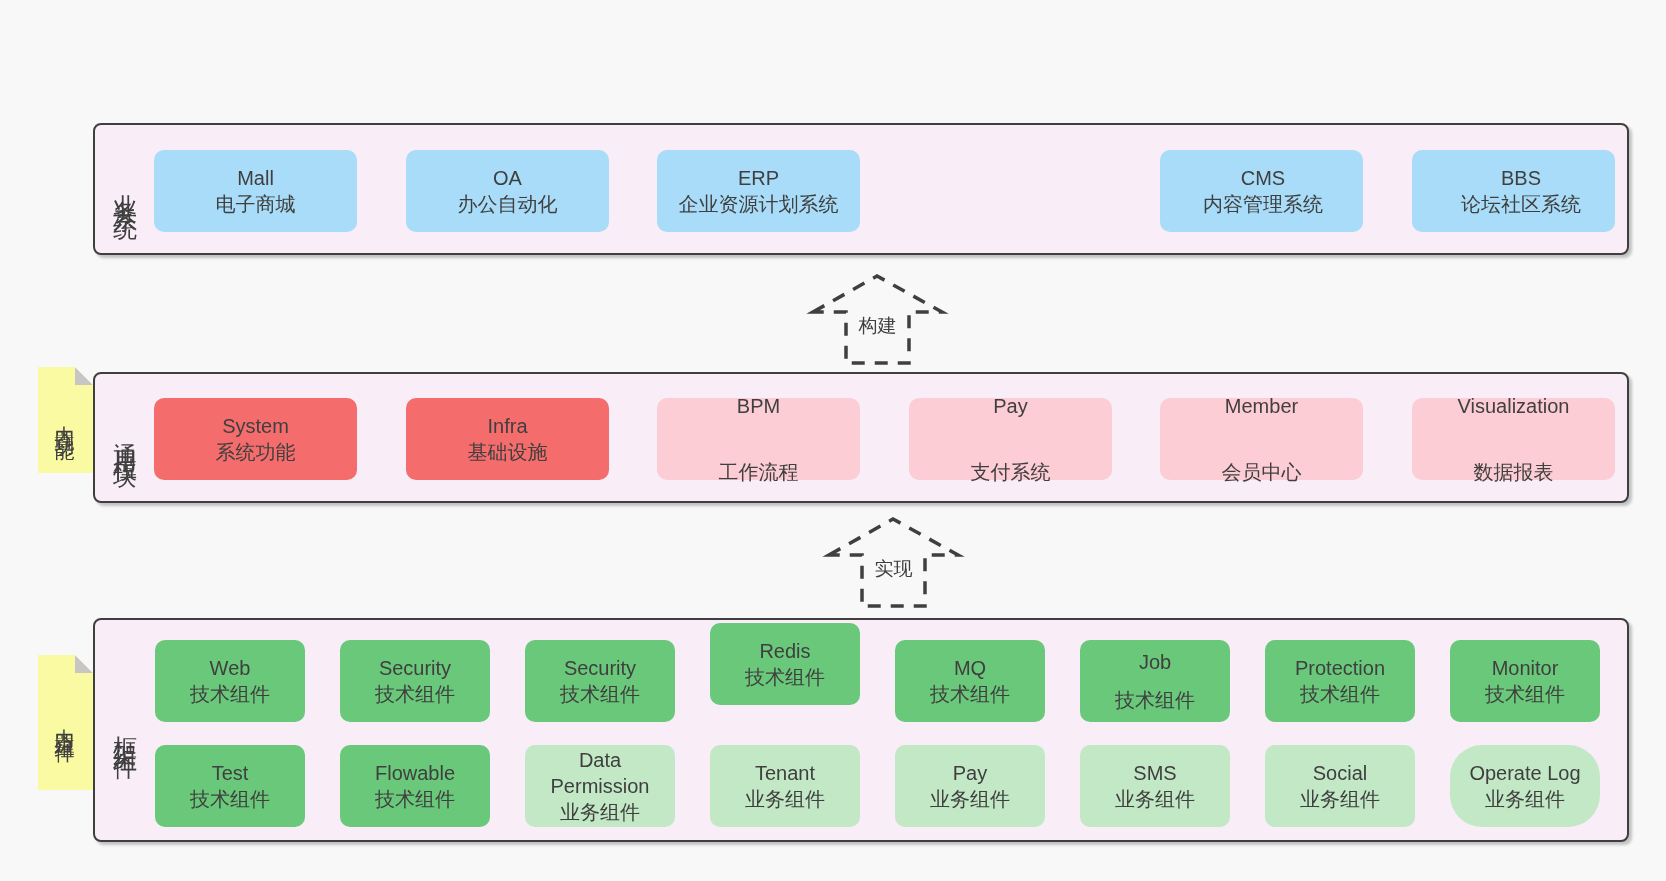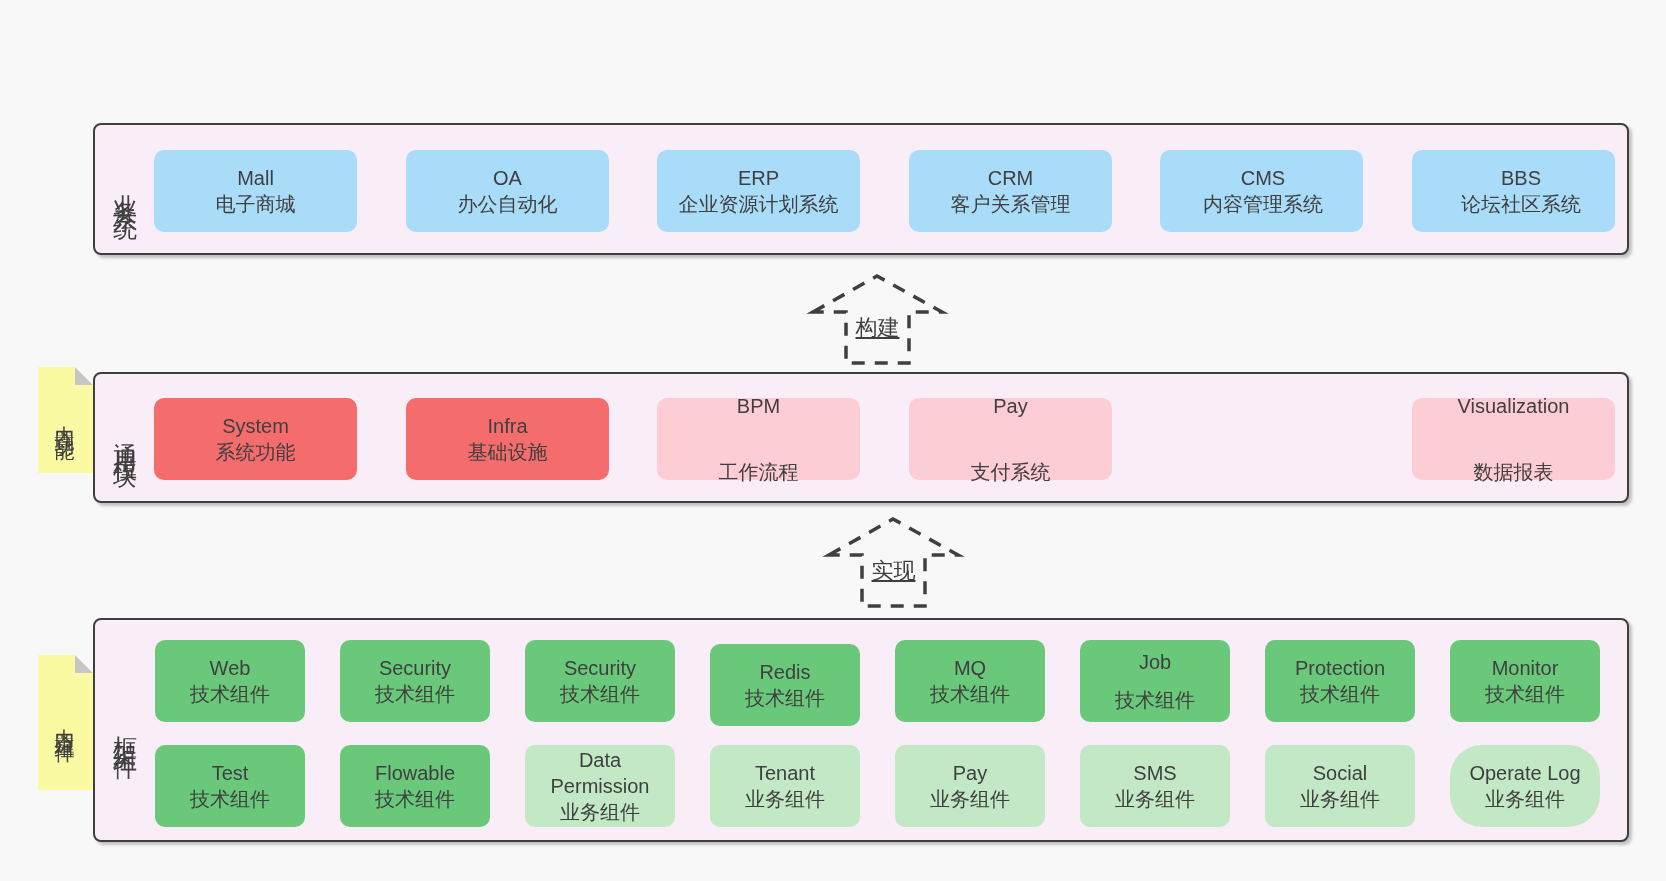--- a/index.html
+++ b/index.html
@@ -62,23 +62,22 @@
     writing-mode:vertical-rl;text-orientation:upright;
     font-size:20px;letter-spacing:5px;color:var(--ink,#3f3f3f);
   }
 
   
   .arrow{position:absolute;width:145px;height:97px;z-index:2;}
   .arrow svg{position:absolute;left:0;top:0;}
   .arrow-label{
     position:absolute;left:50%;top:42px;transform:translateX(-50%);
     background:var(--page_bg,#f8f8f8);
-    font-size:22px;padding:1px 3px;white-space:nowrap;
+    font-size:19px;padding:1px 3px;white-space:nowrap;
     color:var(--ink,#3f3f3f);
-    text-decoration:underline;
   }
 </style>
 </head>
 <body>
 
 <div class="canvas">
 
   <div class="sticky" style="top:367px;height:106px;">
     <div class="fold"></div>
     <div class="sticky-text">内置功能</div>
@@ -96,24 +95,20 @@
       <div>电子商城</div>
     </div>
     <div class="box c-blue w203" style="left:311px;top:25px;">
       <div>OA</div>
       <div>办公自动化</div>
     </div>
     <div class="box c-blue w203" style="left:562px;top:25px;">
       <div>ERP</div>
       <div>企业资源计划系统</div>
     </div>
-    <div class="box c-blue w203" style="left:814px;top:25px;">
-      <div>CRM</div>
-      <div>客户关系管理</div>
-    </div>
     <div class="box c-blue w203" style="left:1065px;top:25px;padding-left:9px;">
       <div>CMS</div>
       <div>内容管理系统</div>
     </div>
     <div class="box c-blue w203" style="left:1317px;top:25px;padding-left:21px;">
       <div>BBS</div>
       <div>论坛社区系统</div>
     </div>
   </div>
 
@@ -135,20 +130,24 @@
       <div>基础设施</div>
     </div>
     <div class="box c-pink w203" style="left:562px;top:24px;">
       <div>BPM</div>
       <div>工作流程</div>
     </div>
     <div class="box c-pink w203" style="left:814px;top:24px;">
       <div>Pay</div>
       <div>支付系统</div>
     </div>
+    <div class="box c-pink w203" style="left:1065px;top:24px;">
+      <div>Member</div>
+      <div>会员中心</div>
+    </div>
     <div class="box c-pink w203" style="left:1317px;top:24px;">
       <div>Visualization</div>
       <div>数据报表</div>
     </div>
   </div>
 
   <div class="arrow" style="left:821px;top:513px;">
     <svg width="145" height="97" viewBox="0 0 145 97">
       <polygon points="8,42 72,6 137,42 104,42 104,93 41,93 41,42" fill="none" stroke="#3f3f3f" stroke-width="3.5" stroke-dasharray="13 10"></polygon>
     </svg>
@@ -163,21 +162,21 @@
       <div>技术组件</div>
     </div>
     <div class="box c-green w150" style="left:245px;top:20px;">
       <div>Security</div>
       <div>技术组件</div>
     </div>
     <div class="box c-green w150" style="left:430px;top:20px;">
       <div>Security</div>
       <div>技术组件</div>
     </div>
-    <div class="box c-green w150" style="left:615px;top:24px;">
+    <div class="box c-green w150" style="left:615px;top:3px;">
       <div>Redis</div>
       <div>技术组件</div>
     </div>
     <div class="box c-green w150" style="left:800px;top:20px;">
       <div>MQ</div>
       <div>技术组件</div>
     </div>
     <div class="box c-green w150" style="left:985px;top:20px;gap:12px;">
       <div>Job</div>
       <div>技术组件</div>

